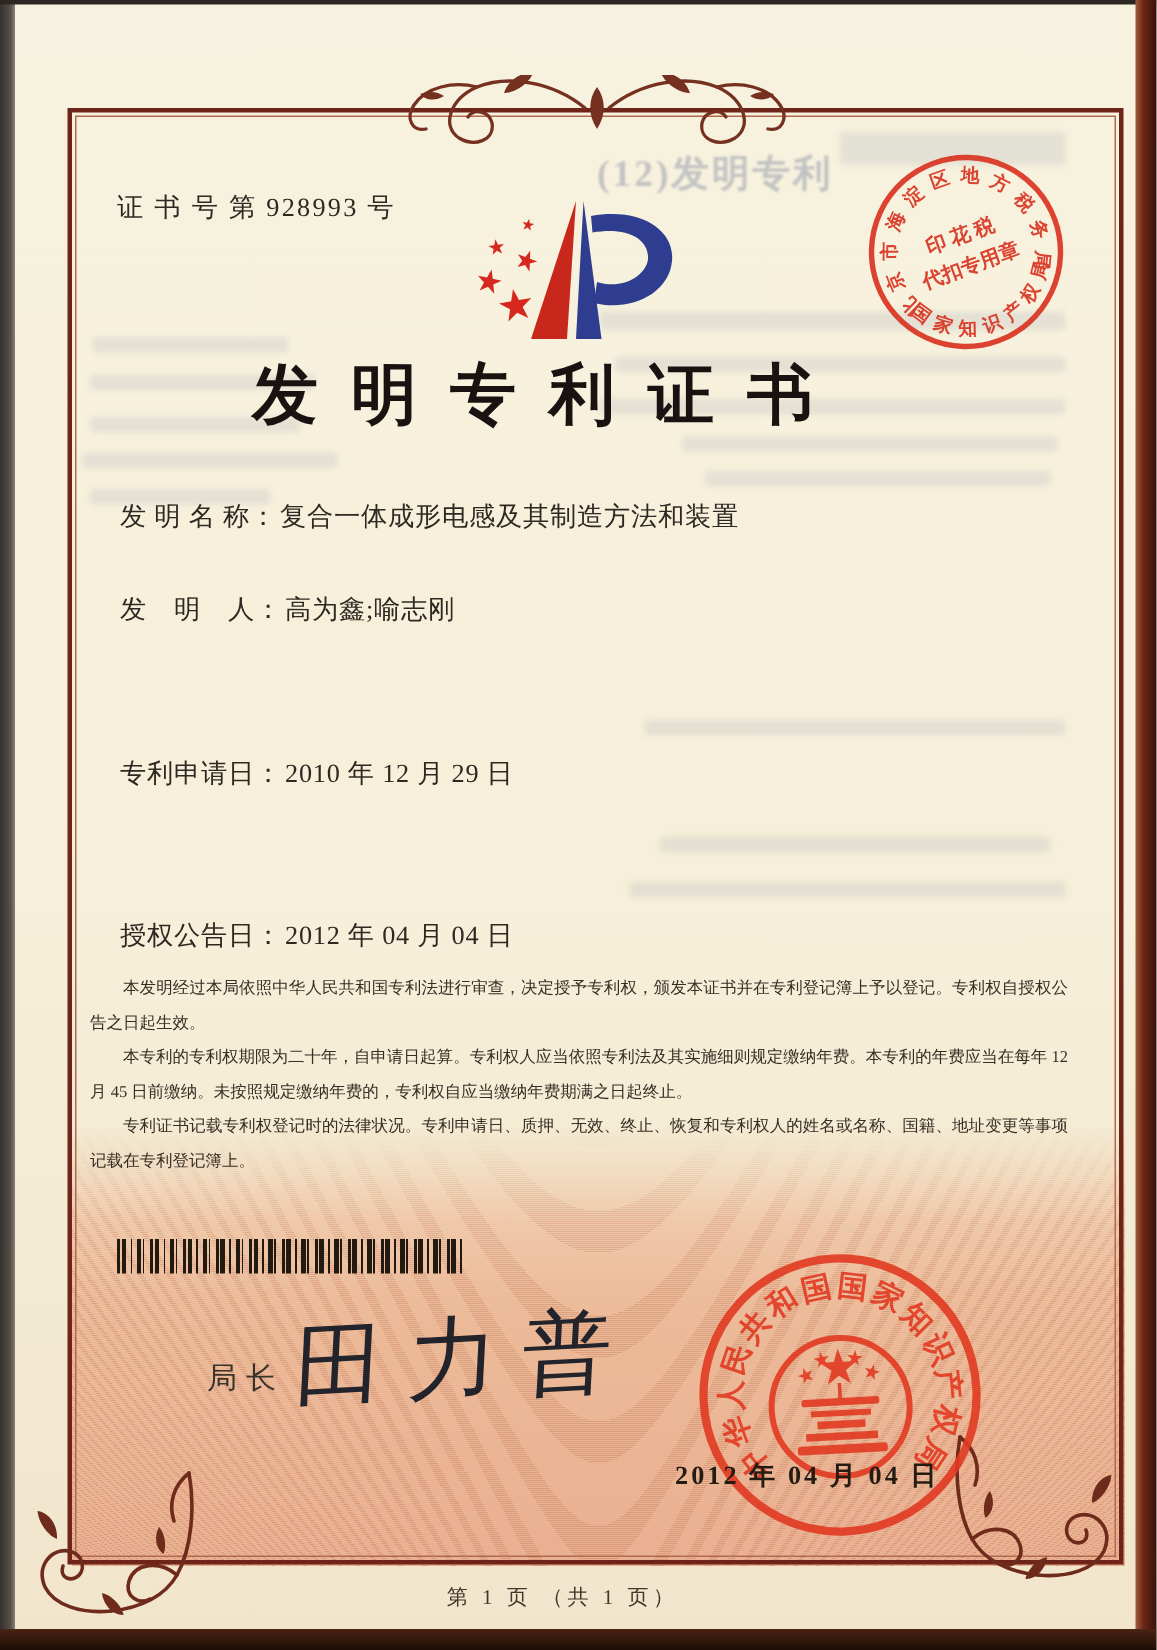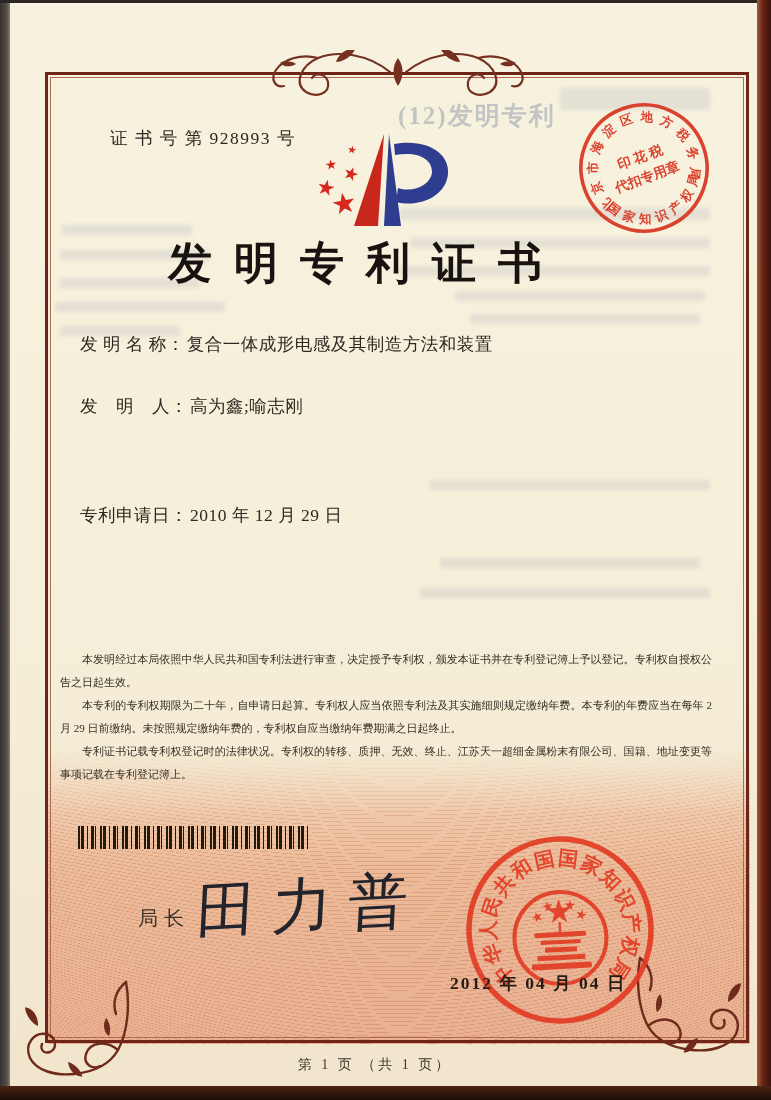--- a/index.html
+++ b/index.html
@@ -24,21 +24,21 @@
     mask-image:linear-gradient(180deg,transparent 0,rgba(0,0,0,.85) 65px,#000 110px);
   }
   
   .frame{left:45px;top:72px;width:704px;height:971px;border:3px solid #6f241a;z-index:3;box-sizing:border-box;}
   .frame::before{content:"";position:absolute;inset:2px;border:1px solid #b06a50;}
   
   .ghost{position:absolute;background:rgba(118,128,158,.15);filter:blur(2px);border-radius:2px;z-index:2;}
   .bleed{left:398px;top:99px;font-size:25px;font-weight:bold;letter-spacing:2px;
     color:rgba(110,120,152,.38);filter:blur(.6px);z-index:2;white-space:nowrap;}
   
-  .certno{left:78px;top:126px;font-size:17.5px;letter-spacing:1.5px;color:#2e2820;z-index:5;white-space:nowrap;margin-left:32px;}
+  .certno{left:78px;top:126px;font-size:17.5px;letter-spacing:1.5px;color:#2e2820;z-index:5;white-space:nowrap;}
   .title{left:45px;top:234px;width:620px;text-align:center;font-size:44px;font-weight:bold;
     letter-spacing:22px;text-indent:22px;color:#181310;z-index:5;}
   .field{position:absolute;left:80px;font-size:17.5px;color:#2f2822;letter-spacing:.5px;white-space:nowrap;z-index:5;}
   .field .lb{margin-right:2px;}
   .bodytext{left:60px;top:648px;width:652px;z-index:5;color:#362e24;}
   .bodytext p{margin:0;font-size:11px;line-height:23px;text-align:justify;text-indent:2em;}
   .barcode{left:78px;top:826px;width:232px;height:23px;z-index:5;
     background:repeating-linear-gradient(90deg,#221a10 0 2px,transparent 2px 3px,#221a10 3px 6px,transparent 6px 9px,#221a10 9px 10px,transparent 10px 13px,#221a10 13px 16px,transparent 16px 17px,#221a10 17px 18px,transparent 18px 22px);}
   .juzhang{left:138px;top:905px;font-size:20px;letter-spacing:6px;color:#3a332c;z-index:6;}
   .signame{left:196px;top:866px;font-size:60px;letter-spacing:16px;color:#23232b;z-index:6;
@@ -168,25 +168,28 @@
 
   <div class="field" style="top:332px">
     <span class="lb">发 明 名 称：</span><span>复合一体成形电感及其制造方法和装置</span>
   </div>
   <div class="field" style="top:394px">
     <span class="lb">发　明　人：</span><span>高为鑫;喻志刚</span>
   </div>
   <div class="field" style="top:503px">
     <span class="lb">专利申请日：</span><span>2010 年 12 月 29 日</span>
   </div>
+  <div class="field" style="top:611px">
+    <span class="lb">授权公告日：</span><span>2012 年 04 月 04 日</span>
+  </div>
 
   <div class="abs bodytext">
     <p>本发明经过本局依照中华人民共和国专利法进行审查，决定授予专利权，颁发本证书并在专利登记簿上予以登记。专利权自授权公告之日起生效。</p>
-    <p>本专利的专利权期限为二十年，自申请日起算。专利权人应当依照专利法及其实施细则规定缴纳年费。本专利的年费应当在每年 2 月 29 日前缴纳。未按照规定缴纳年费的，专利权自应当缴纳年费期满之日起终止。</p>
-    <p>专利证书记载专利权登记时的法律状况。专利权的转移、质押、无效、终止、江苏天一超细金属粉末有限公司、国籍、地址变更等事项记载在专利登记簿上。</p>
+    <p>本专利的专利权期限为二十年，自申请日起算。专利权人应当依照专利法及其实施细则规定缴纳年费。本专利的年费应当在每年 12 月 45 日前缴纳。未按照规定缴纳年费的，专利权自应当缴纳年费期满之日起终止。</p>
+    <p>专利证书记载专利权登记时的法律状况。专利申请日、质押、无效、终止、恢复和专利权人的姓名或名称、国籍、地址变更等事项记载在专利登记簿上。</p>
   </div>
 
   <div class="abs barcode"></div>
 
   <div class="abs juzhang">局长</div>
   <div class="abs signame">田力普</div>
 
   <svg class="abs" style="left:460px;top:830px;z-index:6;opacity:.9" width="200" height="200" viewBox="0 0 200 200">
     <g transform="translate(100,100) rotate(-3)">
       <circle r="91" fill="none" stroke="#e23a22" stroke-width="5.5"></circle>

